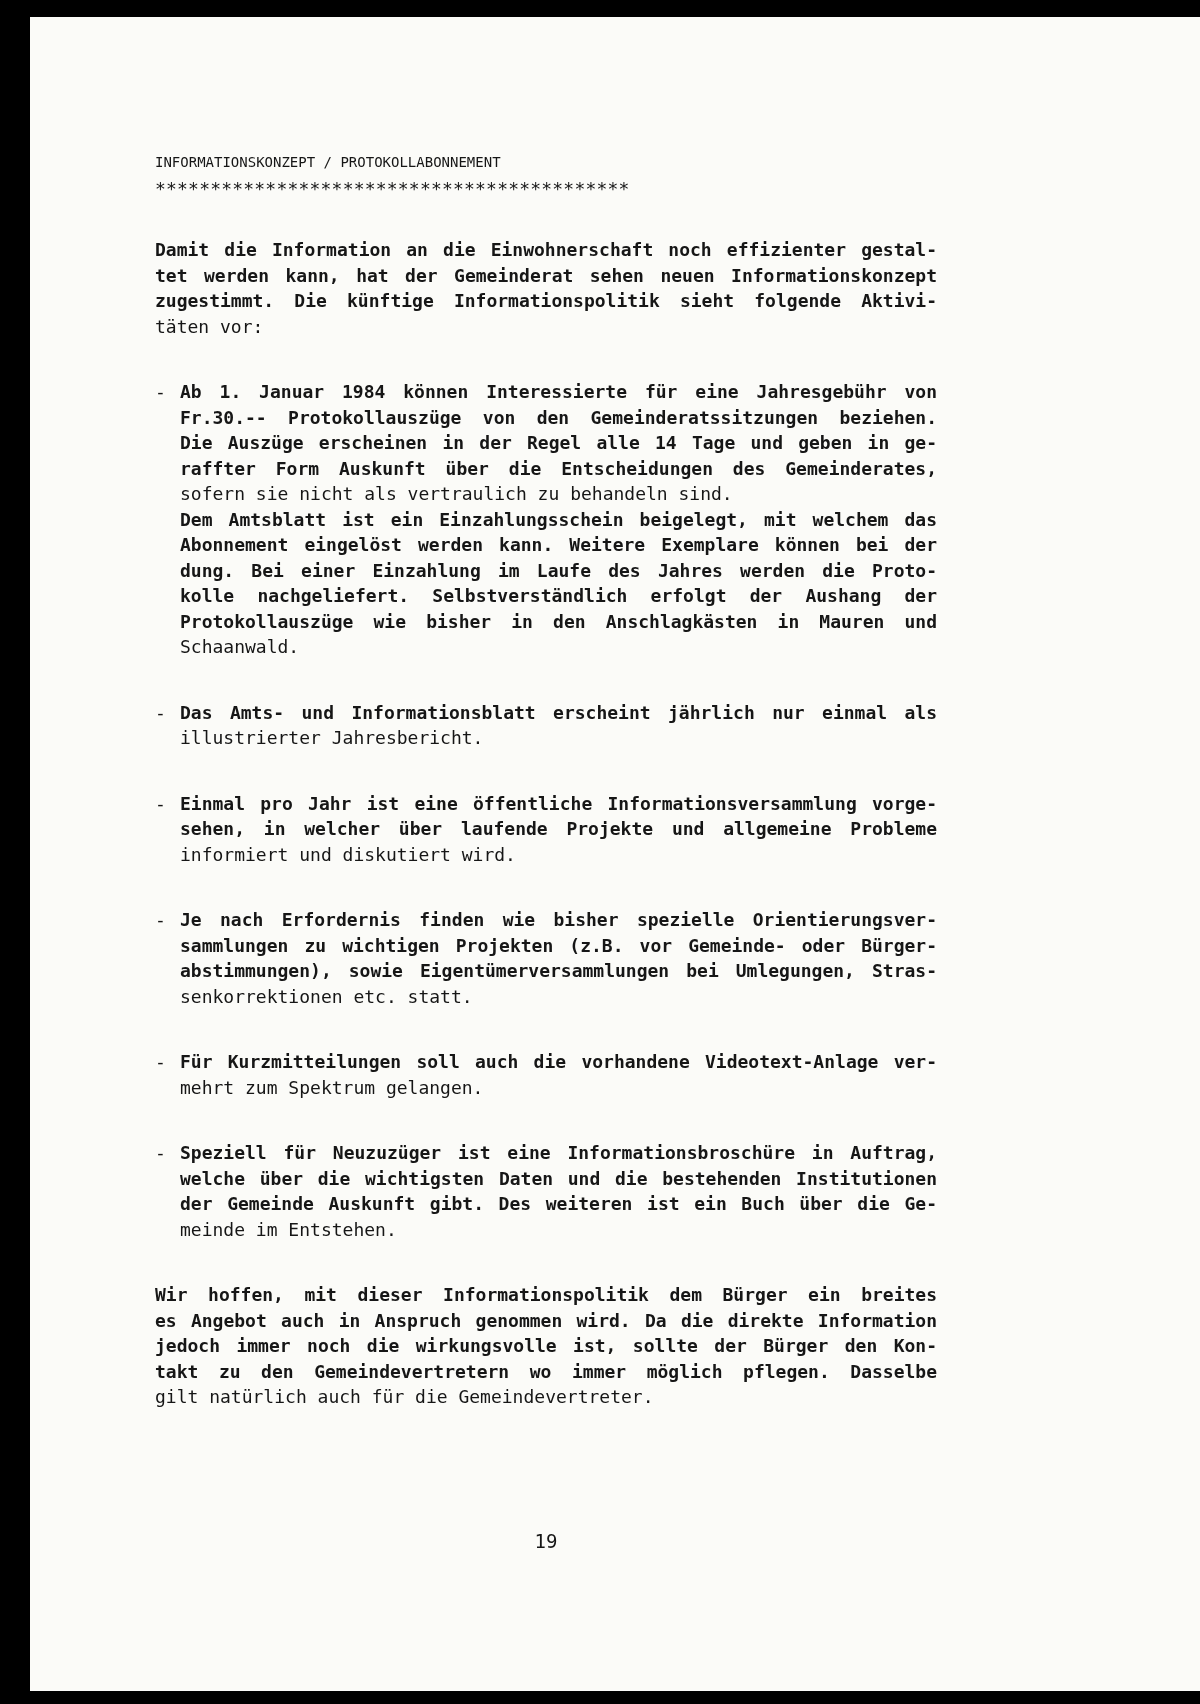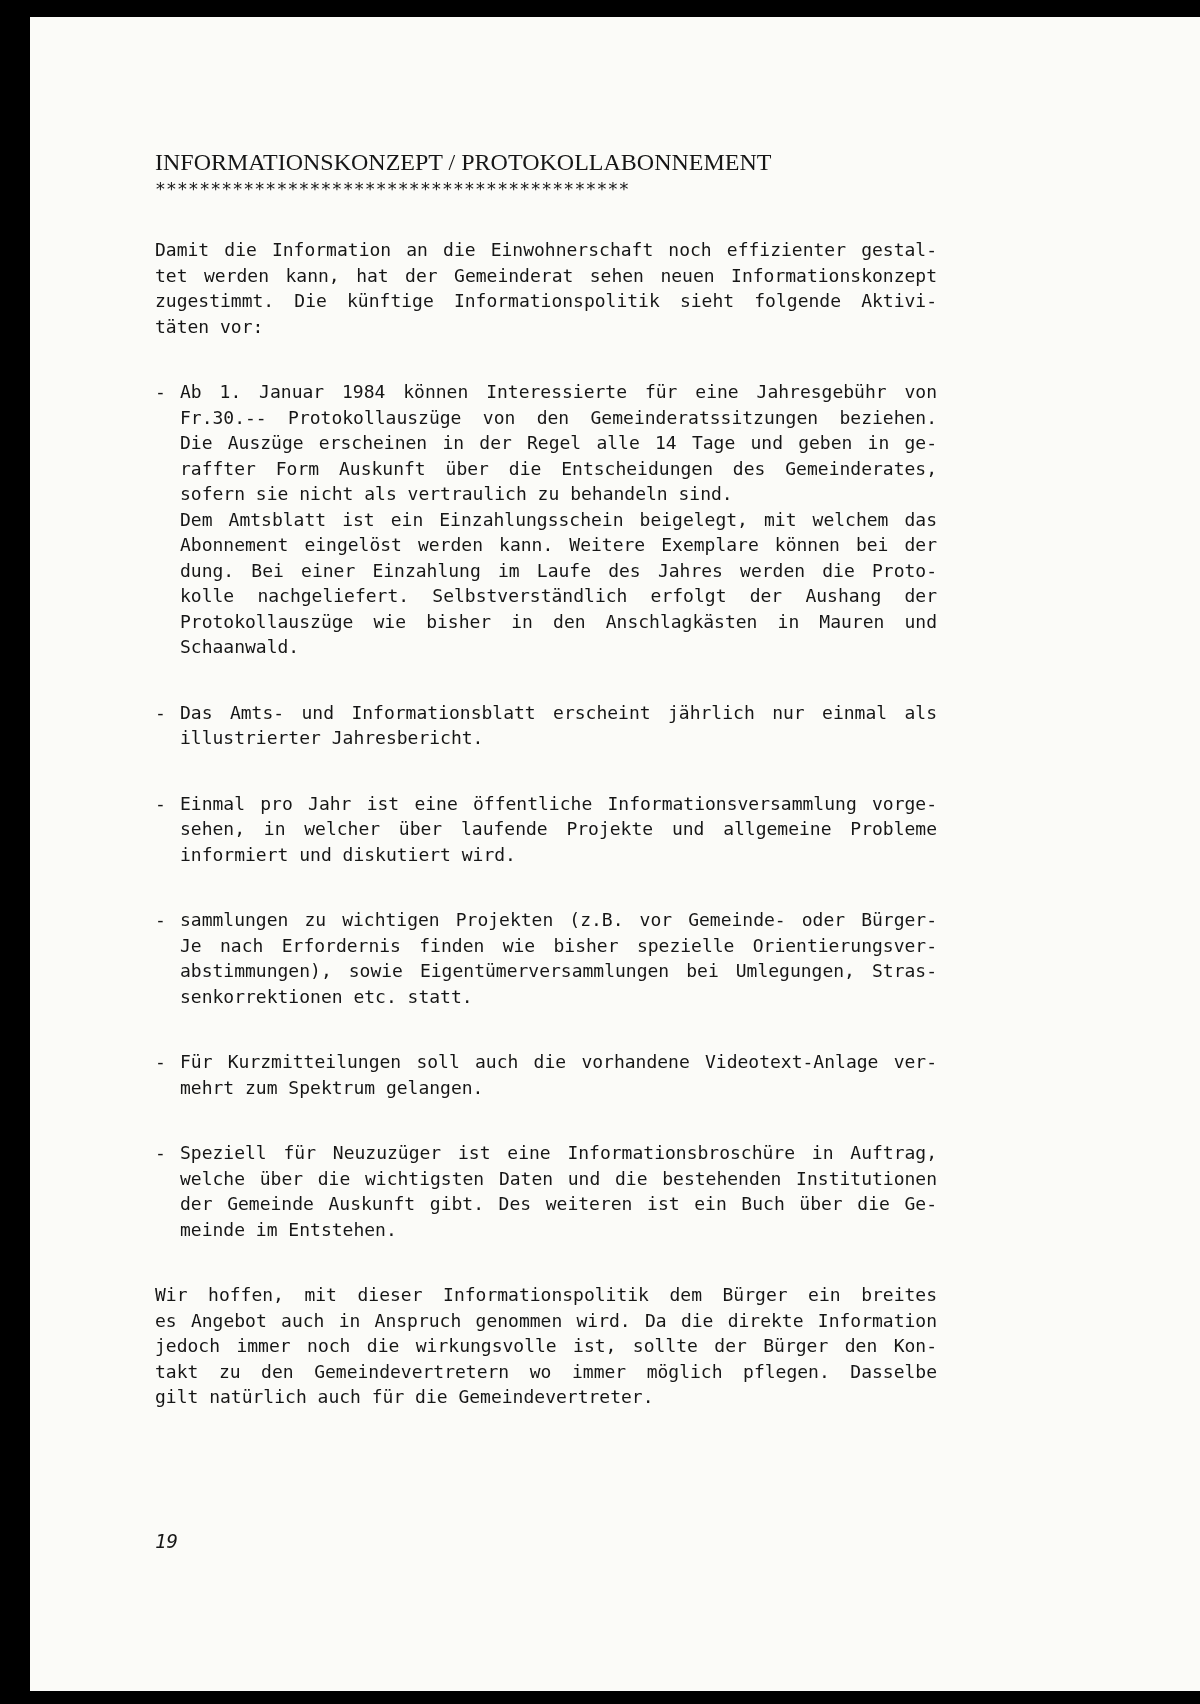--- a/index.html
+++ b/index.html
@@ -20,49 +20,47 @@
     background: #fbfbf8;
     color: #161616;
   }
   .content {
     position: absolute;
     left: 125px;
     top: 133px;
     width: 782px;
   }
   .title {
-    font-size: 24px;
+    font-size: 14px;
     line-height: 25.5px;
     white-space: pre;
-    font-family: Liberation Serif, serif;
   }
   .stars {
     font-size: 18px;
     line-height: 25.5px;
     letter-spacing: 0.2px;
     white-space: pre;
   }
   .para { font-size: 18px; line-height: 25.5px; }
   .line { white-space: normal; }
-  .line.j { text-align: justify; text-align-last: justify; }
+  .line.j { text-align: justify; text-align-last: justify; font-weight: bold; }
   .intro { margin-top: 36px; }
   .bullet { display: flex; margin-top: 40px; }
   .dash { flex: 0 0 25px; width: 25px; font-size: 18px; line-height: 25.5px; }
   .bcontent { flex: 1; min-width: 0; }
   .para.gap { }
   .closing { margin-top: 40px; }
   .pagenum {
     position: absolute;
     left: 125px;
     top: 1512px;
     width: 782px;
-    text-align: left;
+    text-align: center;
     font-size: 19px;
     line-height: 25.5px;
-    font-style: italic;
   }
 </style>
 </head>
 <body>
 
 <div class="page">
   <div class="content">
     <div class="title">INFORMATIONSKONZEPT / PROTOKOLLABONNEMENT</div>
     <div class="stars">*******************************************</div>
     <div id="doc-body">
@@ -109,22 +107,22 @@
                 <div class="line j">Einmal pro Jahr ist eine öffentliche Informationsversammlung vorge-</div>
                 <div class="line j">sehen, in welcher über laufende Projekte und allgemeine Probleme</div>
                 <div class="line">informiert und diskutiert wird.</div>
               </div>
             </div>
           </div>
           <div class="bullet">
             <span class="dash">-</span>
             <div class="bcontent">
               <div class="para">
+                <div class="line j">Je nach Erfordernis finden wie bisher spezielle Orientierungsver-</div>
                 <div class="line j">sammlungen zu wichtigen Projekten (z.B. vor Gemeinde- oder Bürger-</div>
-                <div class="line j">Je nach Erfordernis finden wie bisher spezielle Orientierungsver-</div>
                 <div class="line j">abstimmungen), sowie Eigentümerversammlungen bei Umlegungen, Stras-</div>
                 <div class="line">senkorrektionen etc. statt.</div>
               </div>
             </div>
           </div>
           <div class="bullet">
             <span class="dash">-</span>
             <div class="bcontent">
               <div class="para">
                 <div class="line j">Für Kurzmitteilungen soll auch die vorhandene Videotext-Anlage ver-</div>

